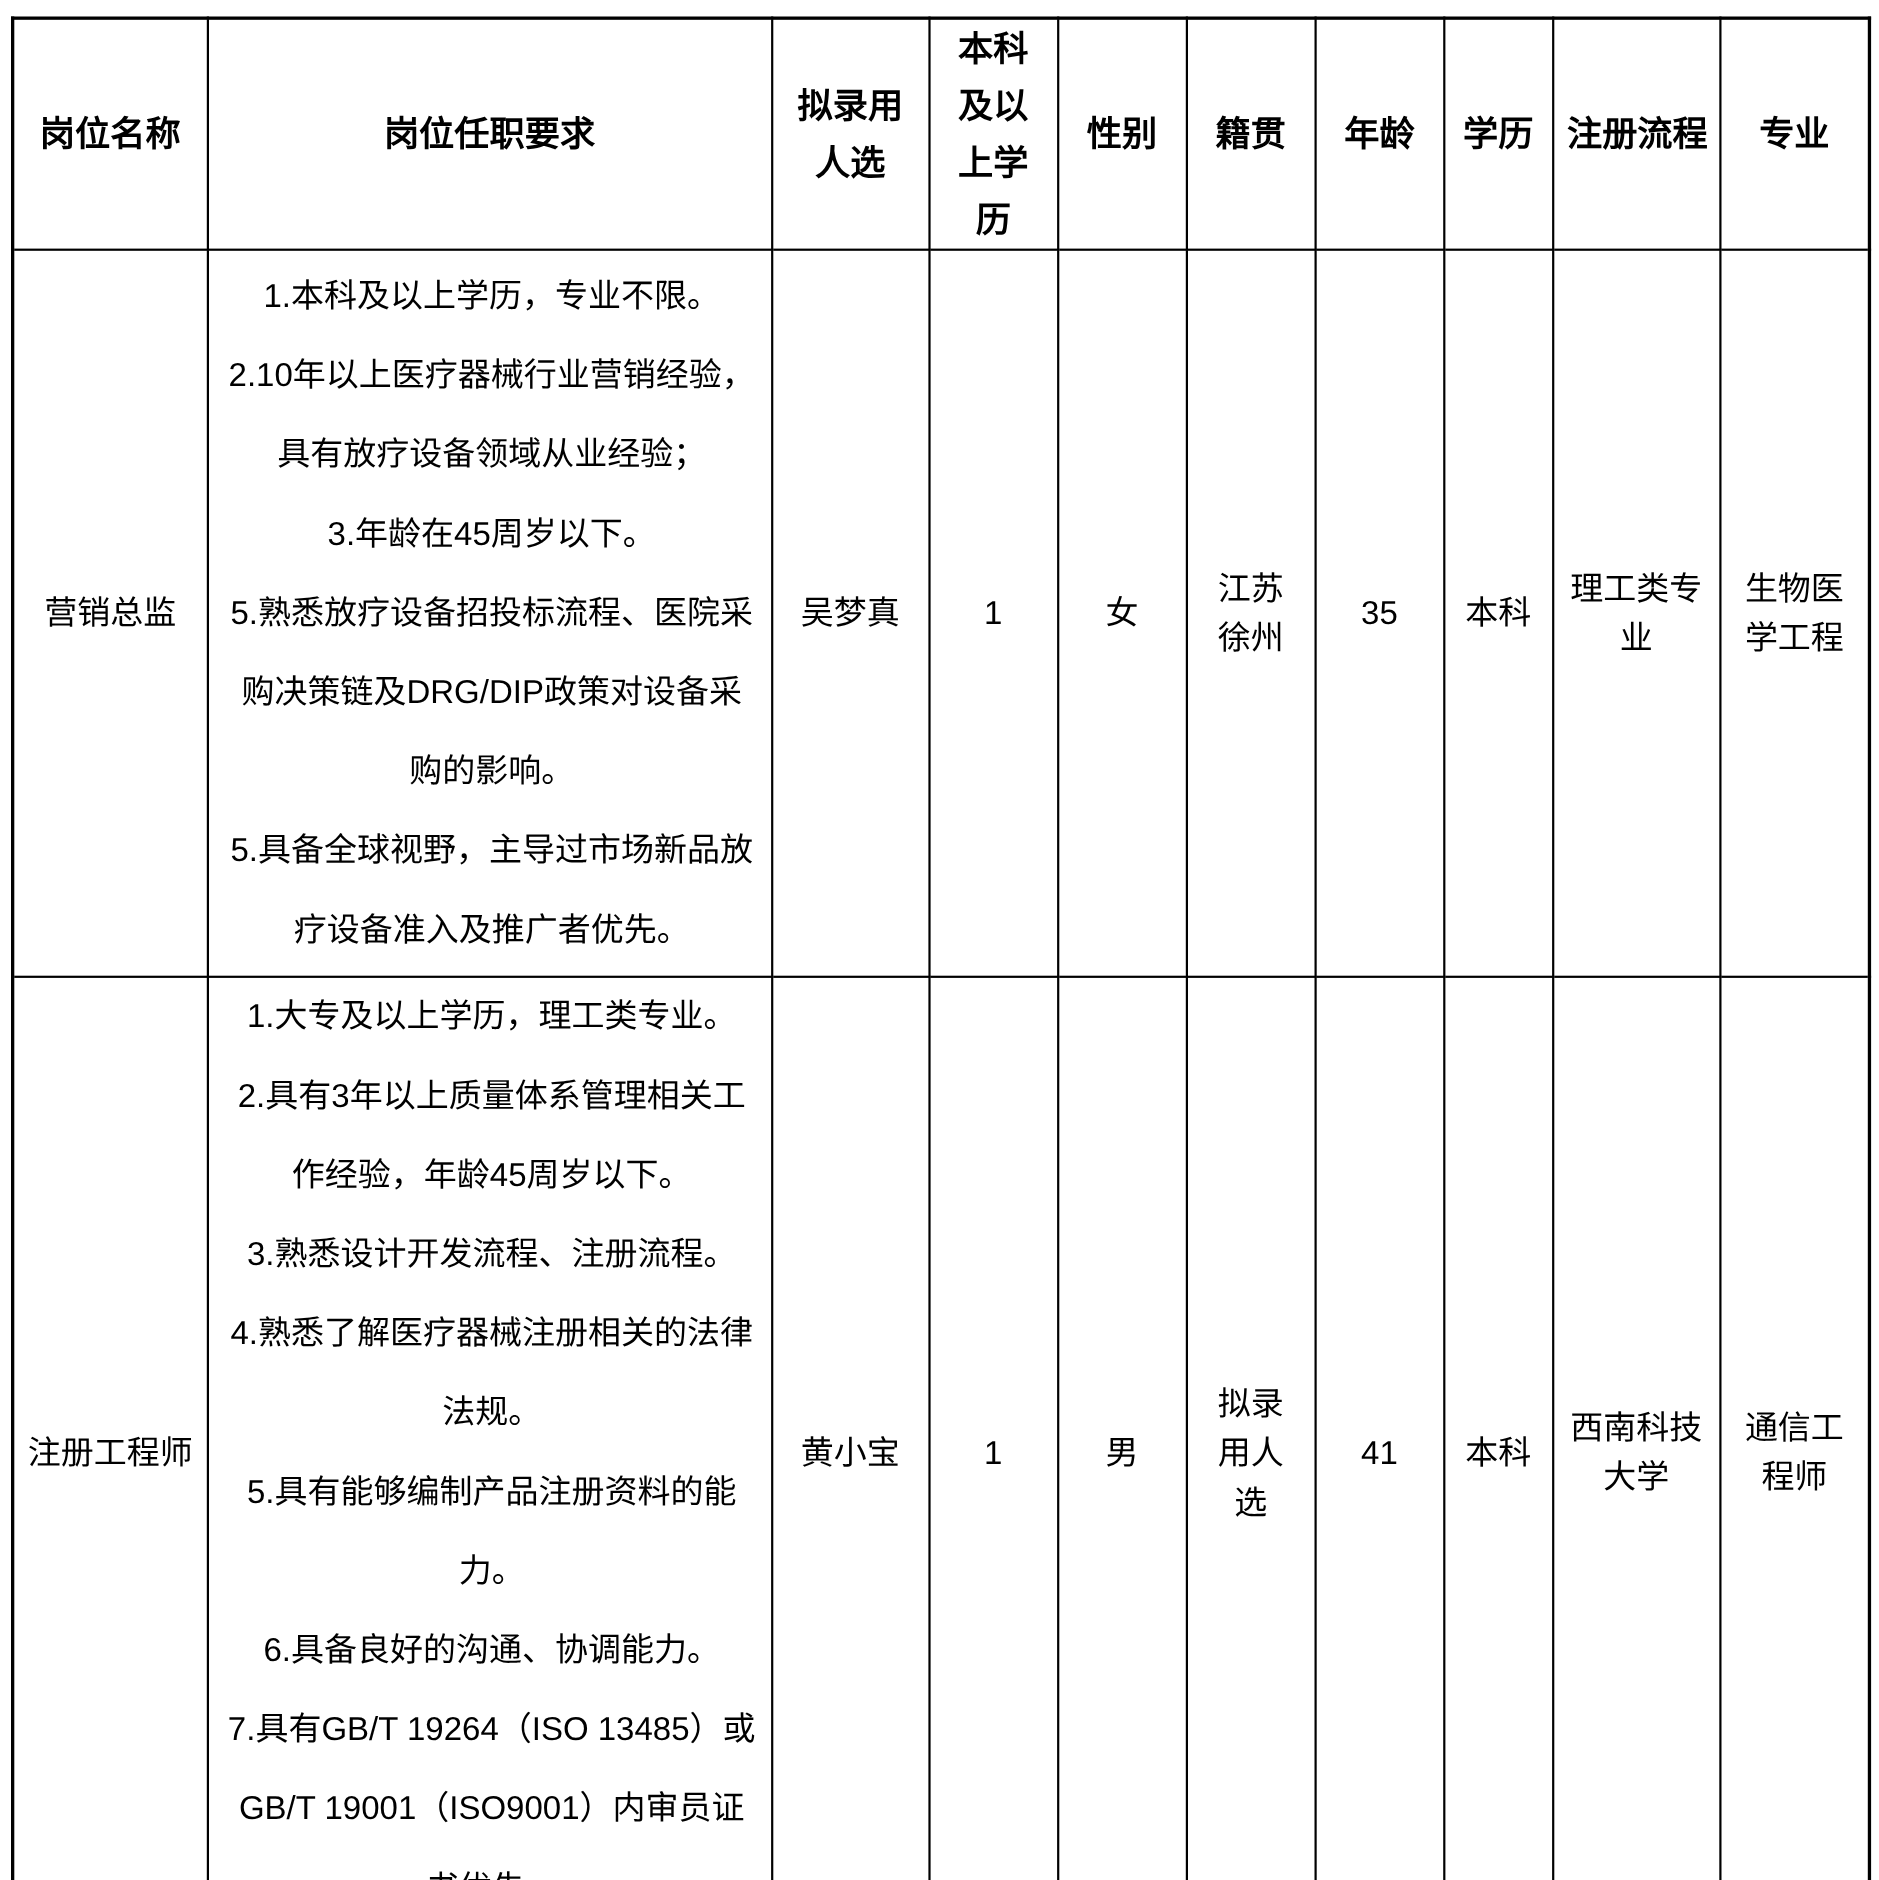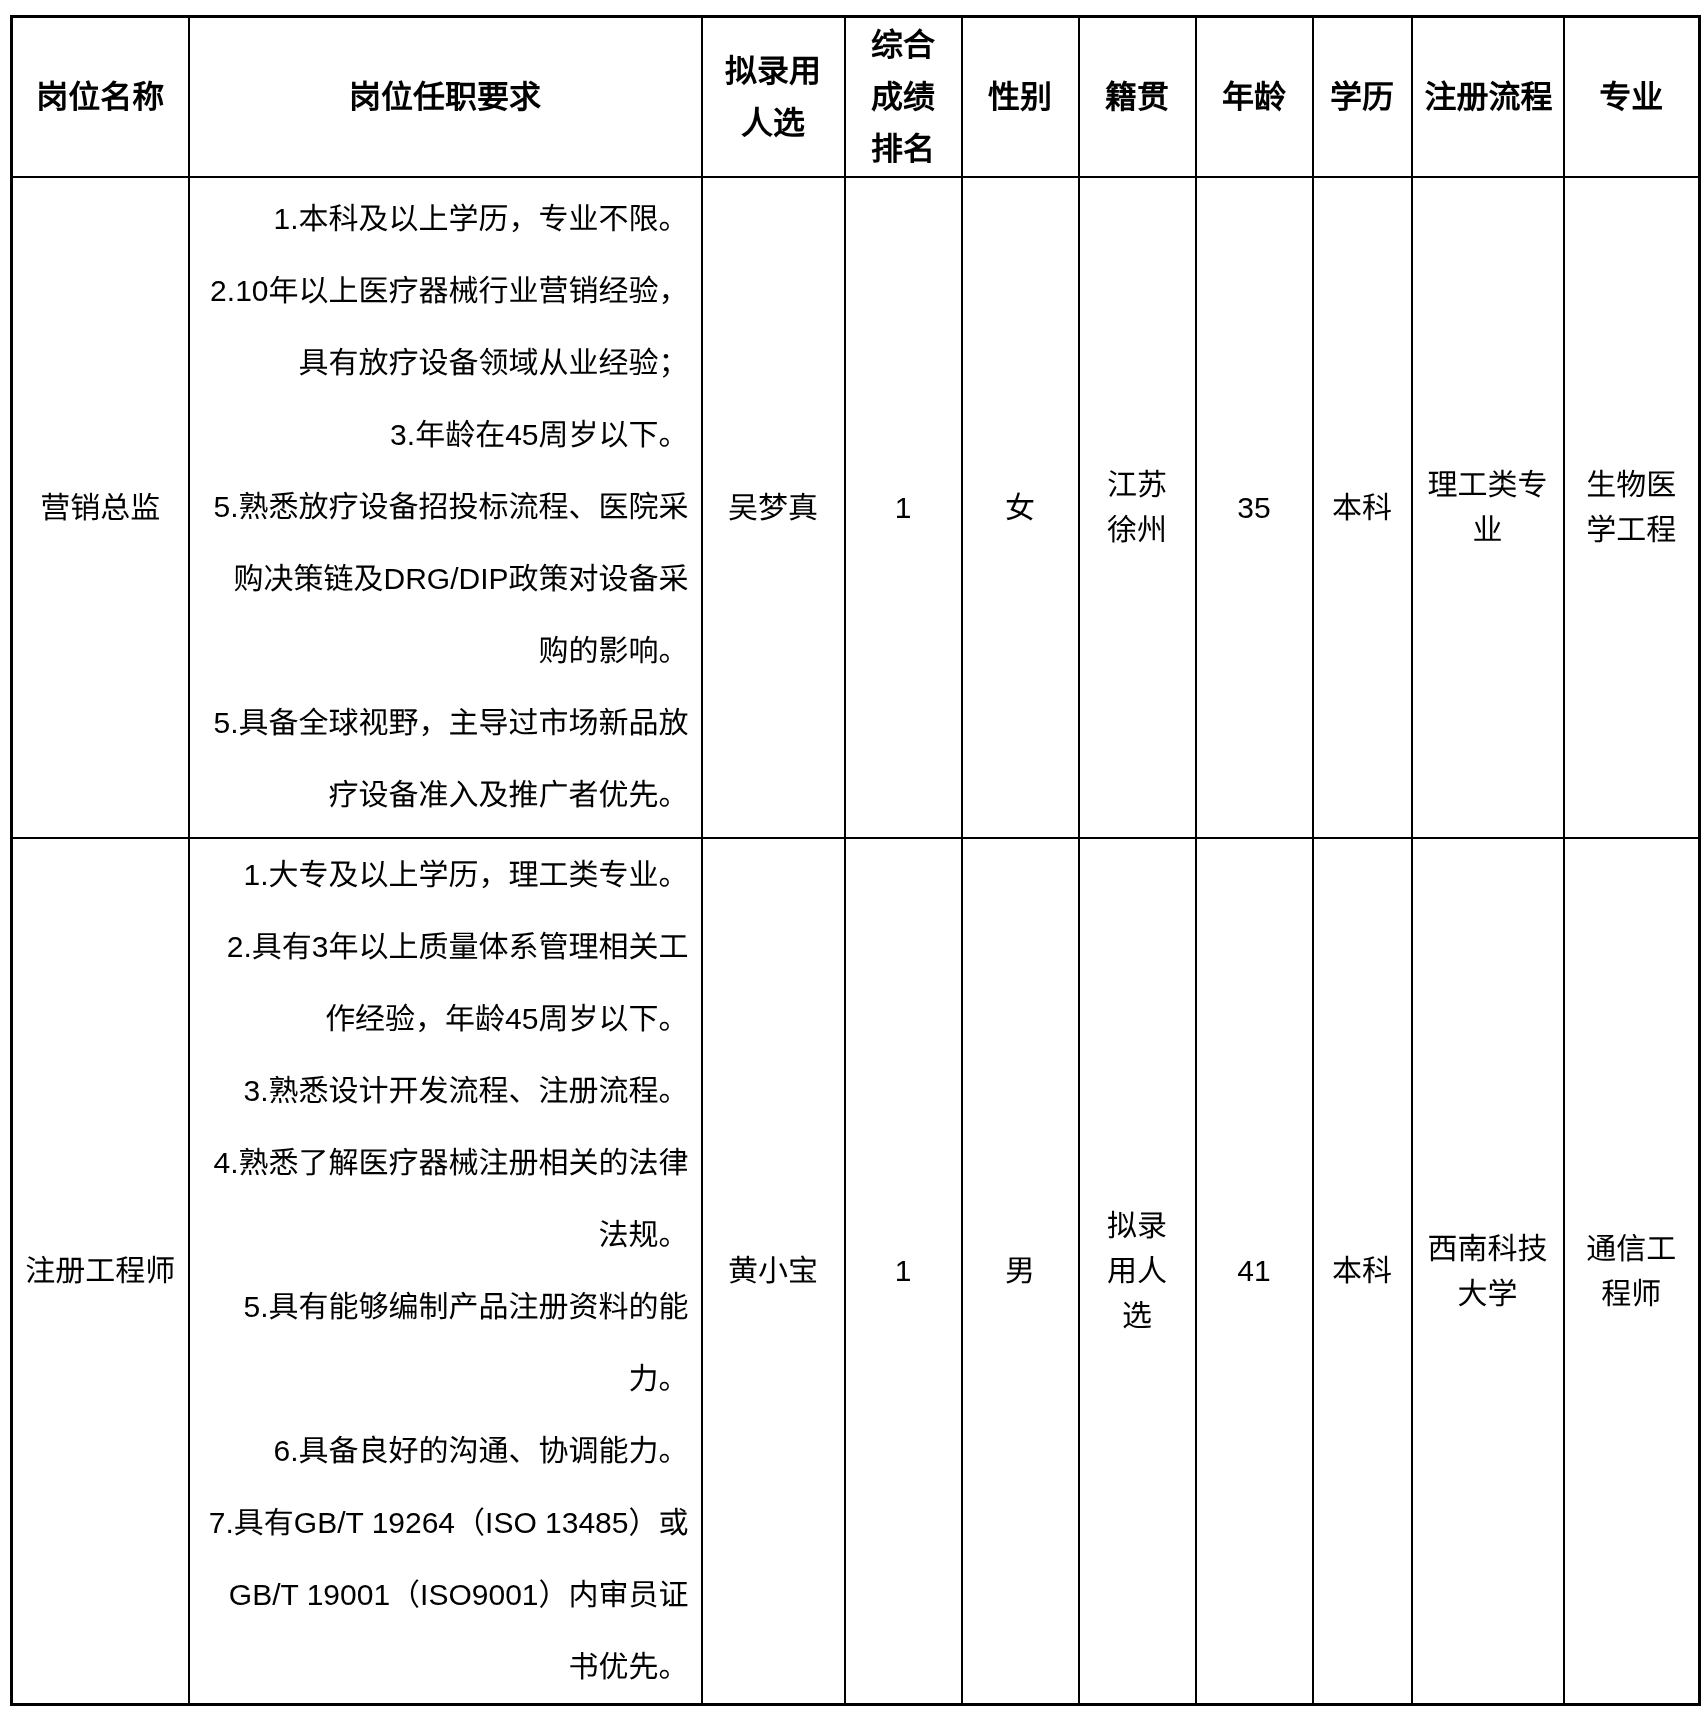--- a/index.html
+++ b/index.html
@@ -46,21 +46,21 @@
     line-height: 45px;
     text-align: center;
     padding: 0 14px;
     word-break: break-all;
   }
   td.cell-position {
     padding: 0 4px;
     white-space: nowrap;
   }
   td.cell-req {
-    text-align: right;
+    text-align: center;
     line-height: 72px;
     padding: 0 12px 0 16px;
   }
   tr.header-row   { height: 160px; }
   tr.body-row-0   { height: 661px; }
   tr.body-row-1   { height: 864px; }
   .req-item { margin: 0; padding: 0; }
 </style>
 </head>
 <body>
@@ -77,21 +77,21 @@
       <col style="width:117px">
       <col style="width:99px">
       <col style="width:152px">
       <col style="width:136px">
     </colgroup>
     <thead>
       <tr class="header-row">
         <th>岗位名称</th>
         <th>岗位任职要求</th>
         <th class="wrap">拟录用人选</th>
-        <th class="wrap">综合成绩排名</th>
+        <th class="wrap">本科及以上学历</th>
         <th>性别</th>
         <th>籍贯</th>
         <th>年龄</th>
         <th>学历</th>
         <th>注册流程</th>
         <th>专业</th>
       </tr>
     </thead>
     <tbody>
       <tr class="body-row-0">

